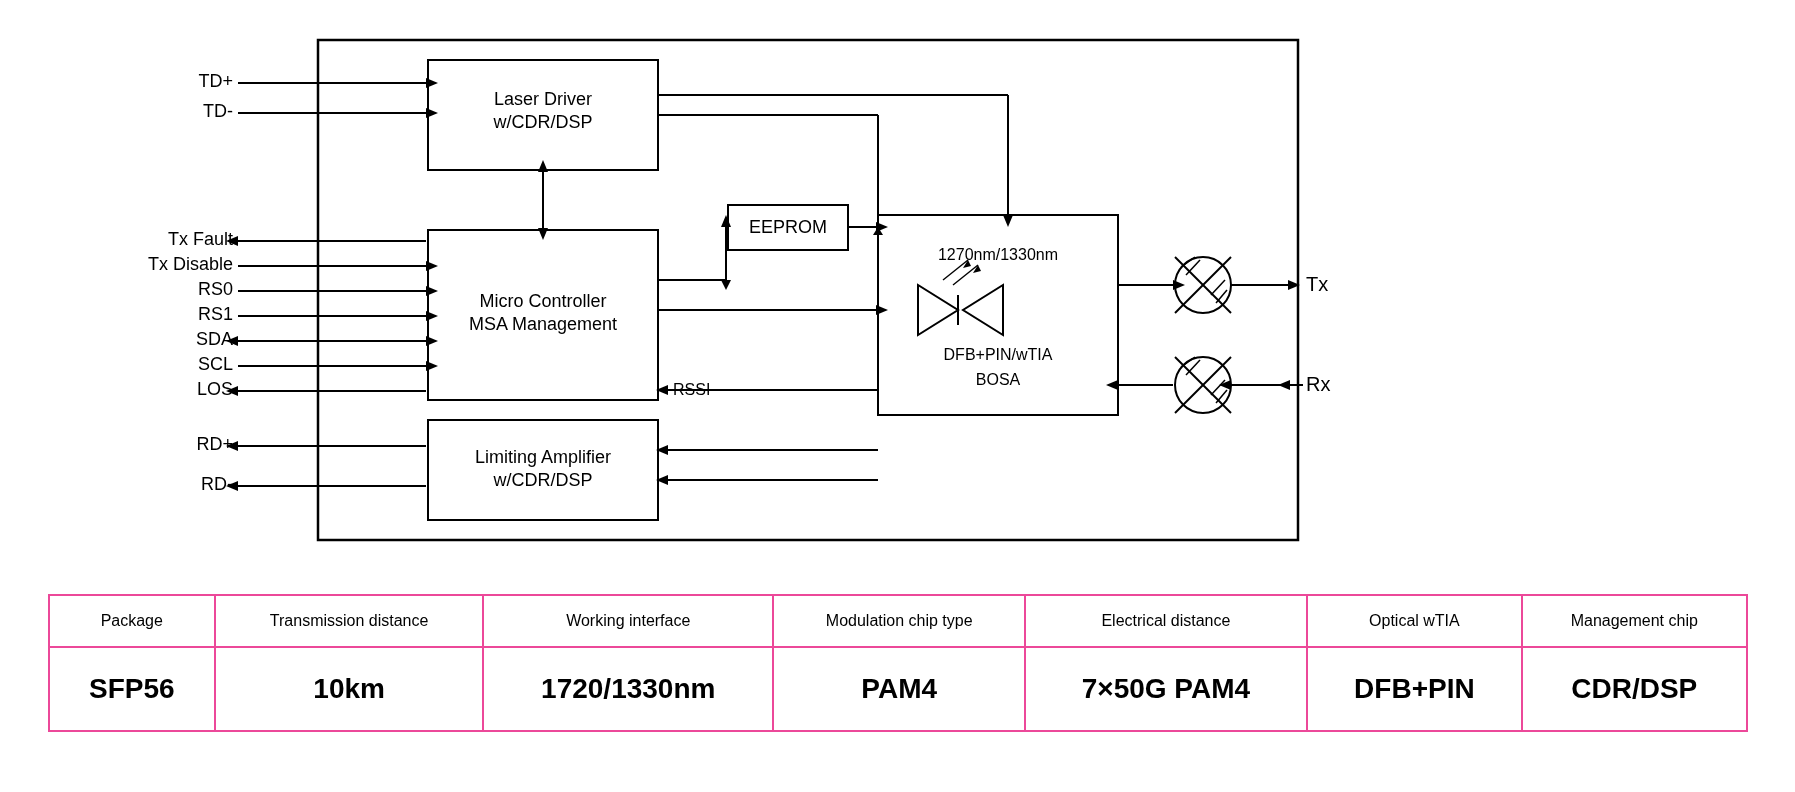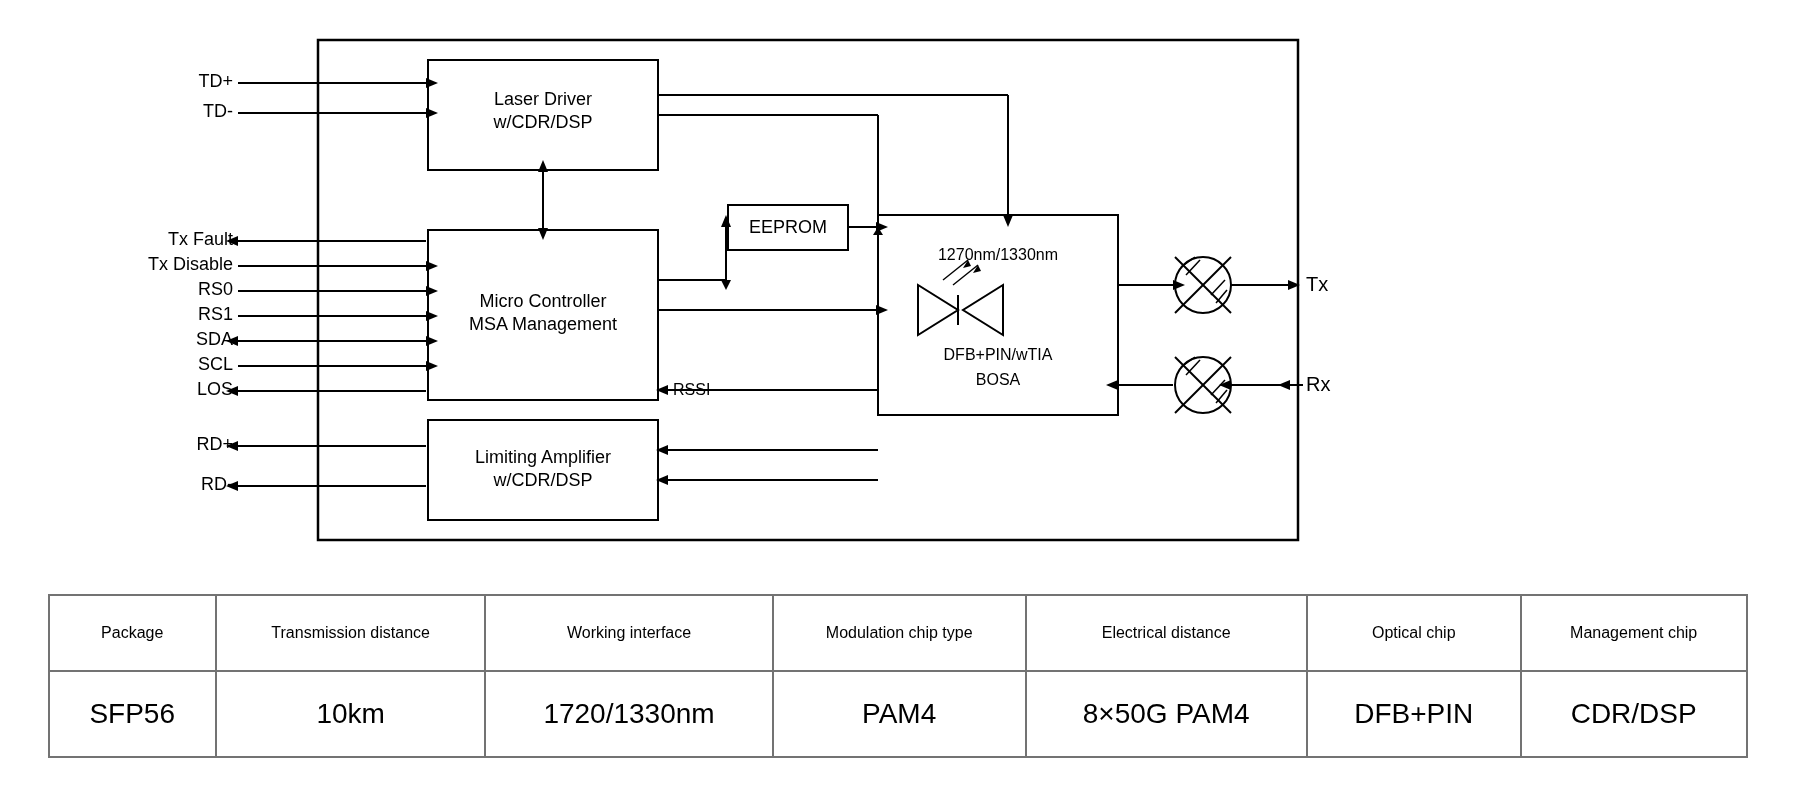--- a/index.html
+++ b/index.html
@@ -28,36 +28,36 @@
 
     
     .spec-table {
       width: 100%;
       border-collapse: collapse;
       margin-top: 10px;
       font-size: 18px;
     }
 
     .spec-table th, .spec-table td {
-      border: 2px solid #737373;
-      padding: 26px 16px;
+      border: 2px solid #ec4899;
+      padding: 14px 16px;
       text-align: center;
       vertical-align: middle;
     }
 
     .spec-table thead th {
       font-weight: normal;
       font-size: 16px;
       line-height: 1.4;
     }
 
     .spec-table tbody td {
       font-size: 28px;
-      font-weight: normal;
-      height: 70px;
+      font-weight: bold;
+      height: 84px;
     }
 
     .spec-table tbody td:first-child {
       font-size: 28px;
     }
   </style>
 </head>
 <body>
 
 <div class="diagram-container">
@@ -216,29 +216,29 @@
 
   
   <table class="spec-table">
     <thead>
       <tr>
         <th>Package</th>
         <th>Transmission distance</th>
         <th>Working interface</th>
         <th>Modulation chip type</th>
         <th>Electrical distance</th>
-        <th>Optical chip</th>
+        <th>Optical wTIA</th>
         <th>Management chip</th>
       </tr>
     </thead>
     <tbody>
       <tr>
         <td>SFP56</td>
         <td>10km</td>
         <td>1720/1330nm</td>
         <td>PAM4</td>
-        <td>8×50G PAM4</td>
+        <td>7×50G PAM4</td>
         <td>DFB+PIN</td>
         <td>CDR/DSP</td>
       </tr>
     </tbody>
   </table>
 </div>
 
 </body></html>

